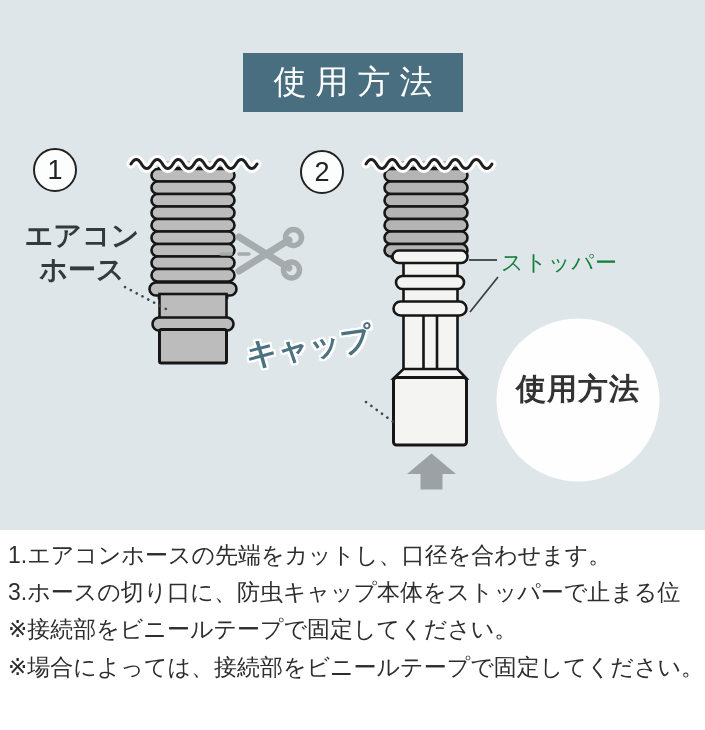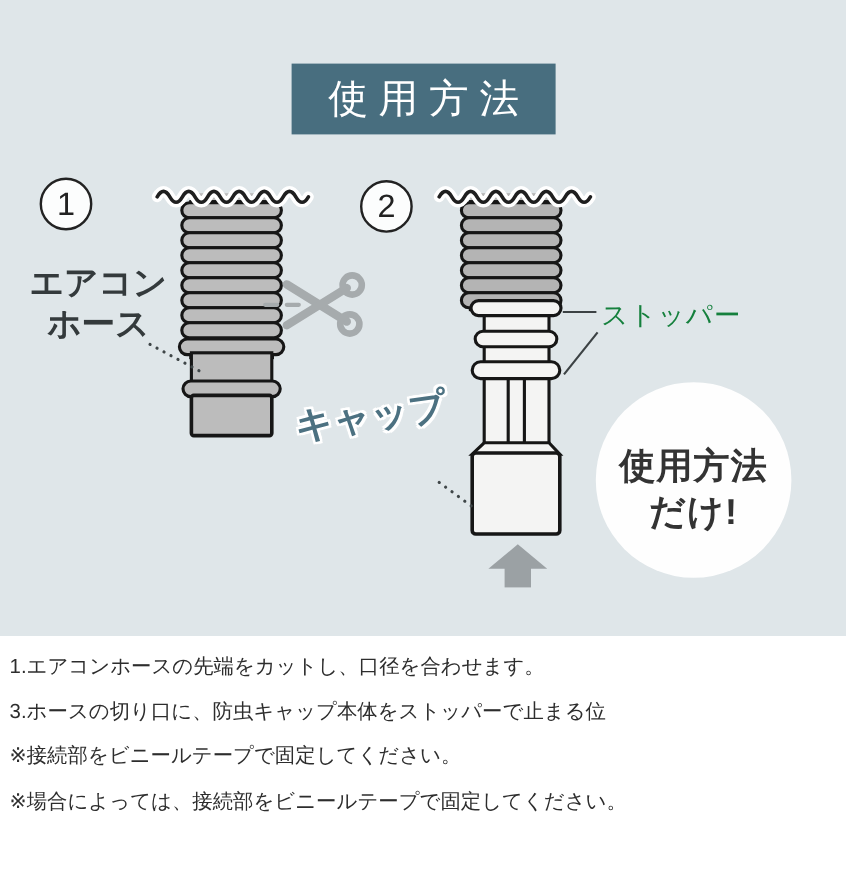--- a/index.html
+++ b/index.html
@@ -32,21 +32,21 @@
     text-shadow:-2px -2px 0 #fff,2px -2px 0 #fff,-2px 2px 0 #fff,2px 2px 0 #fff,
                  0 -2px 0 #fff,0 2px 0 #fff,-2px 0 0 #fff,2px 0 0 #fff,0 0 4px #fff;
   }
   .label-cap .tilt{display:block;transform:rotate(-8deg);}
   .callout-text{
     position:absolute;left:498px;top:369px;width:160px;text-align:center;
     color:#333;font-weight:600;font-size:30px;line-height:39px;letter-spacing:1px;
   }
   .instructions{
     position:absolute;left:8px;top:537px;width:697px;color:#2d2d2d;
-    font-size:17px;line-height:37.2px;letter-spacing:0;
+    font-size:23px;line-height:37.2px;letter-spacing:0;
   }
   .instructions div{white-space:nowrap;}
 </style>
 </head>
 <body>
 
 <div id="stage">
   <div class="bg-top"></div>
 
   <div class="header-box">使用方法</div>
@@ -144,21 +144,20 @@
   </div>
 
   <div class="label-stopper" style="left:501px;top:248px;">ストッパー</div>
 
   <div class="label-cap">
     <span class="tilt">キャップ</span>
   </div>
 
   <div class="callout-text">
     <div>使用方法</div>
-    <div>だけ!</div>
   </div>
 
   <div class="instructions">
     <div>1.エアコンホースの先端をカットし、口径を合わせます。</div>
     <div>3.ホースの切り口に、防虫キャップ本体をストッパーで止まる位</div>
     <div>※接続部をビニールテープで固定してください。</div>
     <div>※場合によっては、接続部をビニールテープで固定してください。</div>
   </div>
 </div>
 

